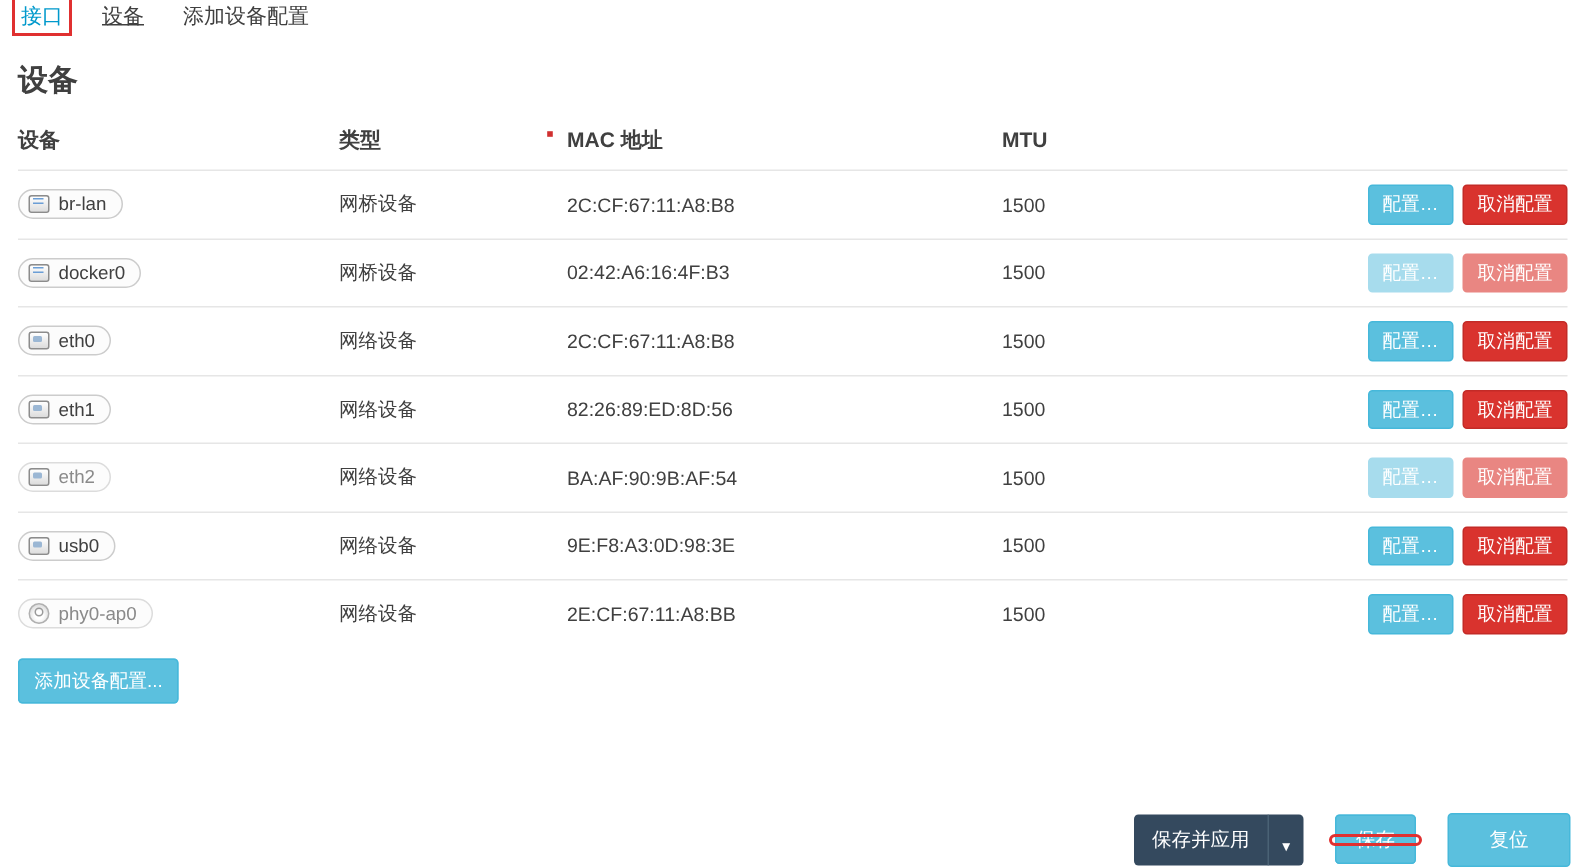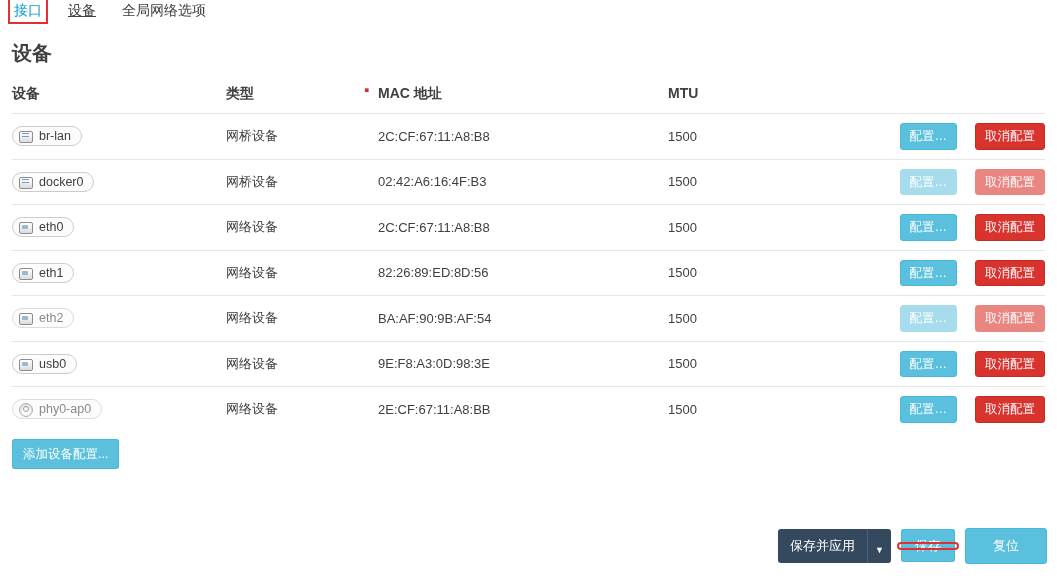--- a/index.html
+++ b/index.html
@@ -88,21 +88,21 @@
     padding: 9px 0;
     vertical-align: middle;
     font-size: 13px;
     color: #404040;
   }
   table.devtable tr:first-child td { border-top: 1px solid #e6e6e6; }
 
   
   .dev-pill {
     display: inline-flex;
-    align-items: flex-end;
+    align-items: flex-start;
     gap: 6px;
     border: 1px solid #cccccc;
     border-radius: 11px;
     padding: 2px 10px 2px 6px;
     background: #fcfcfc;
     font-size: 12.5px;
     color: #404040;
     white-space: nowrap;
   }
   .dev-pill .ico {
@@ -158,21 +158,21 @@
     border-radius: 50%;
     border: 1px solid #9a9a9a;
   }
   .dev-pill.dim { color: #8a8a8a; border-color: #dcdcdc; }
   td.c-type  { padding-left: 0; }
 
   
   .actions {
     display: flex;
     justify-content: flex-end;
-    gap: 18px;
+    gap: 6px;
     padding-right: 0;
   }
   .btn {
     font-family: "Liberation Sans", sans-serif;
     font-size: 12.5px;
     line-height: 1;
     padding: 6px 9px;
     border: 1px solid rgba(0,0,0,0.12);
     border-radius: 3px;
     color: #ffffff;
@@ -202,24 +202,24 @@
     color: #ffffff;
     font-size: 12.5px;
     padding: 7px 10px;
     cursor: pointer;
   }
 
   
   .footer {
     position: absolute;
     right: 10px;
-    bottom: 14px;
+    bottom: 0;
     display: flex;
     align-items: center;
-    gap: 8px;
+    gap: 19px;
   }
   .split-btn {
     display: inline-flex;
     align-items: stretch;
     background: #34495e;
     border-radius: 3px;
     overflow: hidden;
     cursor: pointer;
   }
   .split-btn .main {
@@ -260,21 +260,21 @@
     padding: 8px 27px;
     cursor: pointer;
   }
 </style>
 </head>
 <body>
 
 <div class="tabbar">
   <span class="tab highlight">接口</span>
   <span class="tab active">设备</span>
-  <span class="tab plain">全局网络选项</span>
+  <span class="tab plain">添加设备配置</span>
 </div>
 
 <h2 class="page-title">设备</h2>
 
 <div class="table-wrap">
   <table class="devtable">
     <thead>
       <tr>
         <th class="th-dev">设备</th>
         <th class="th-type">

